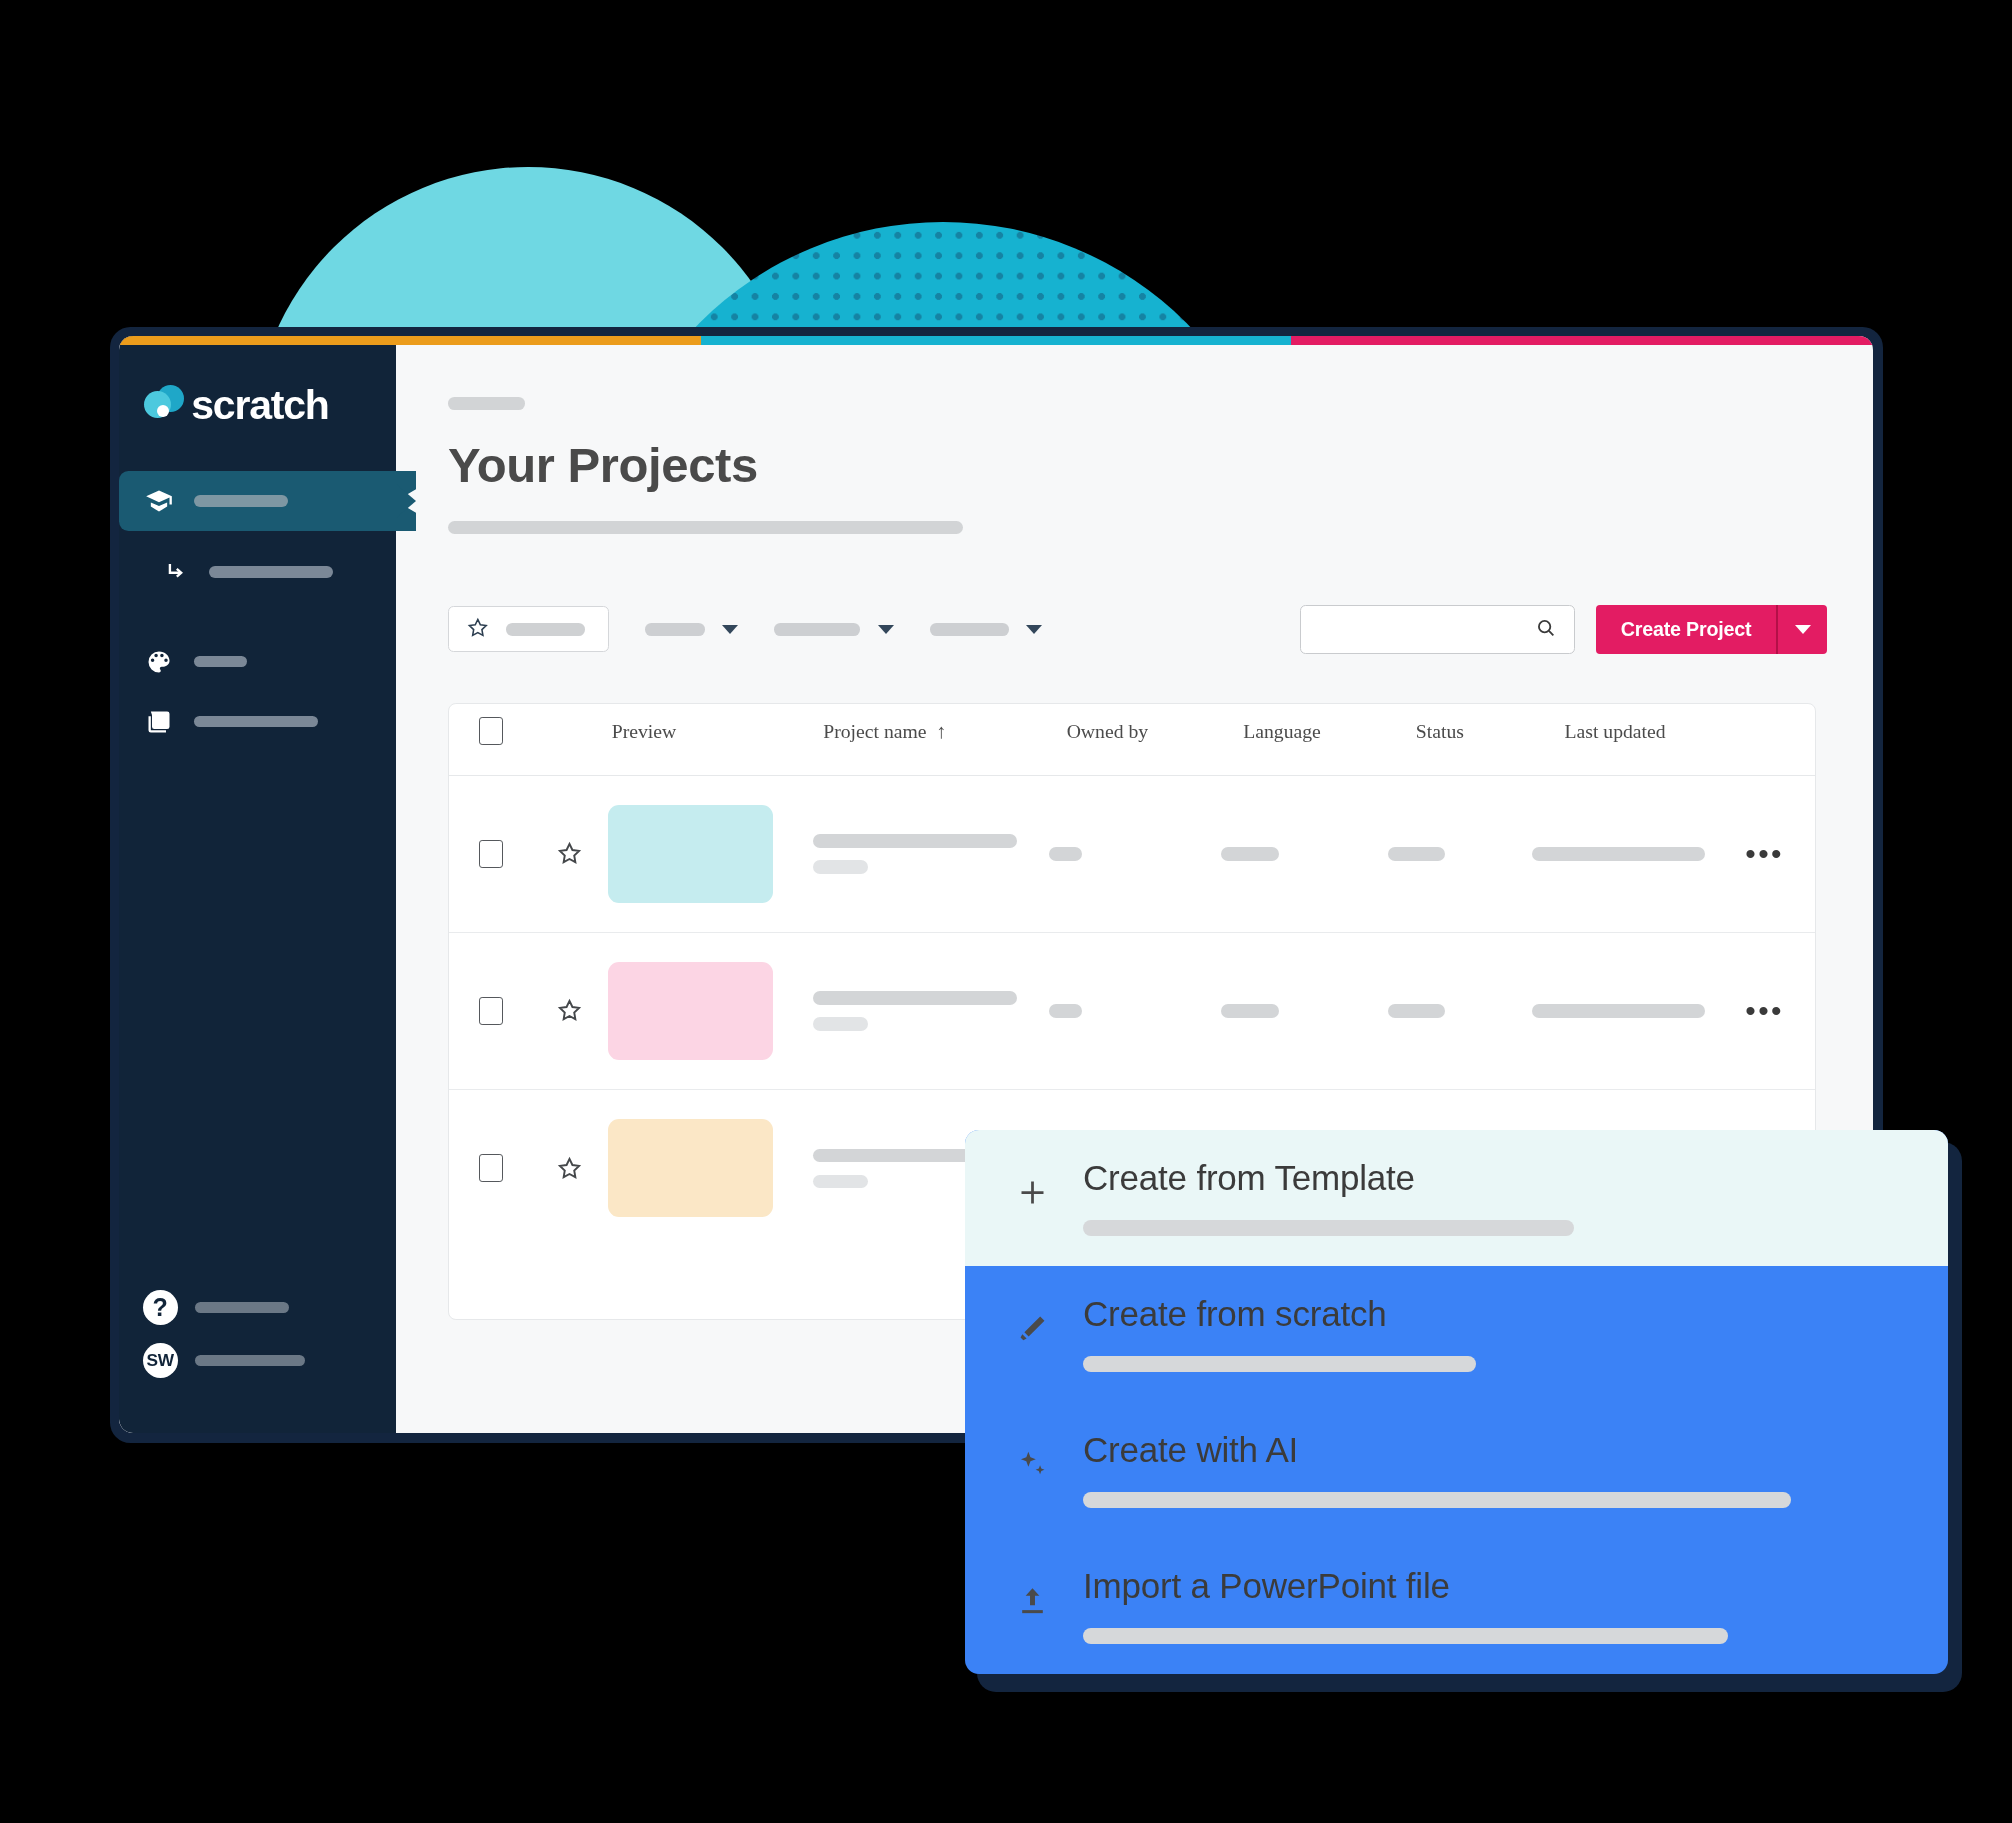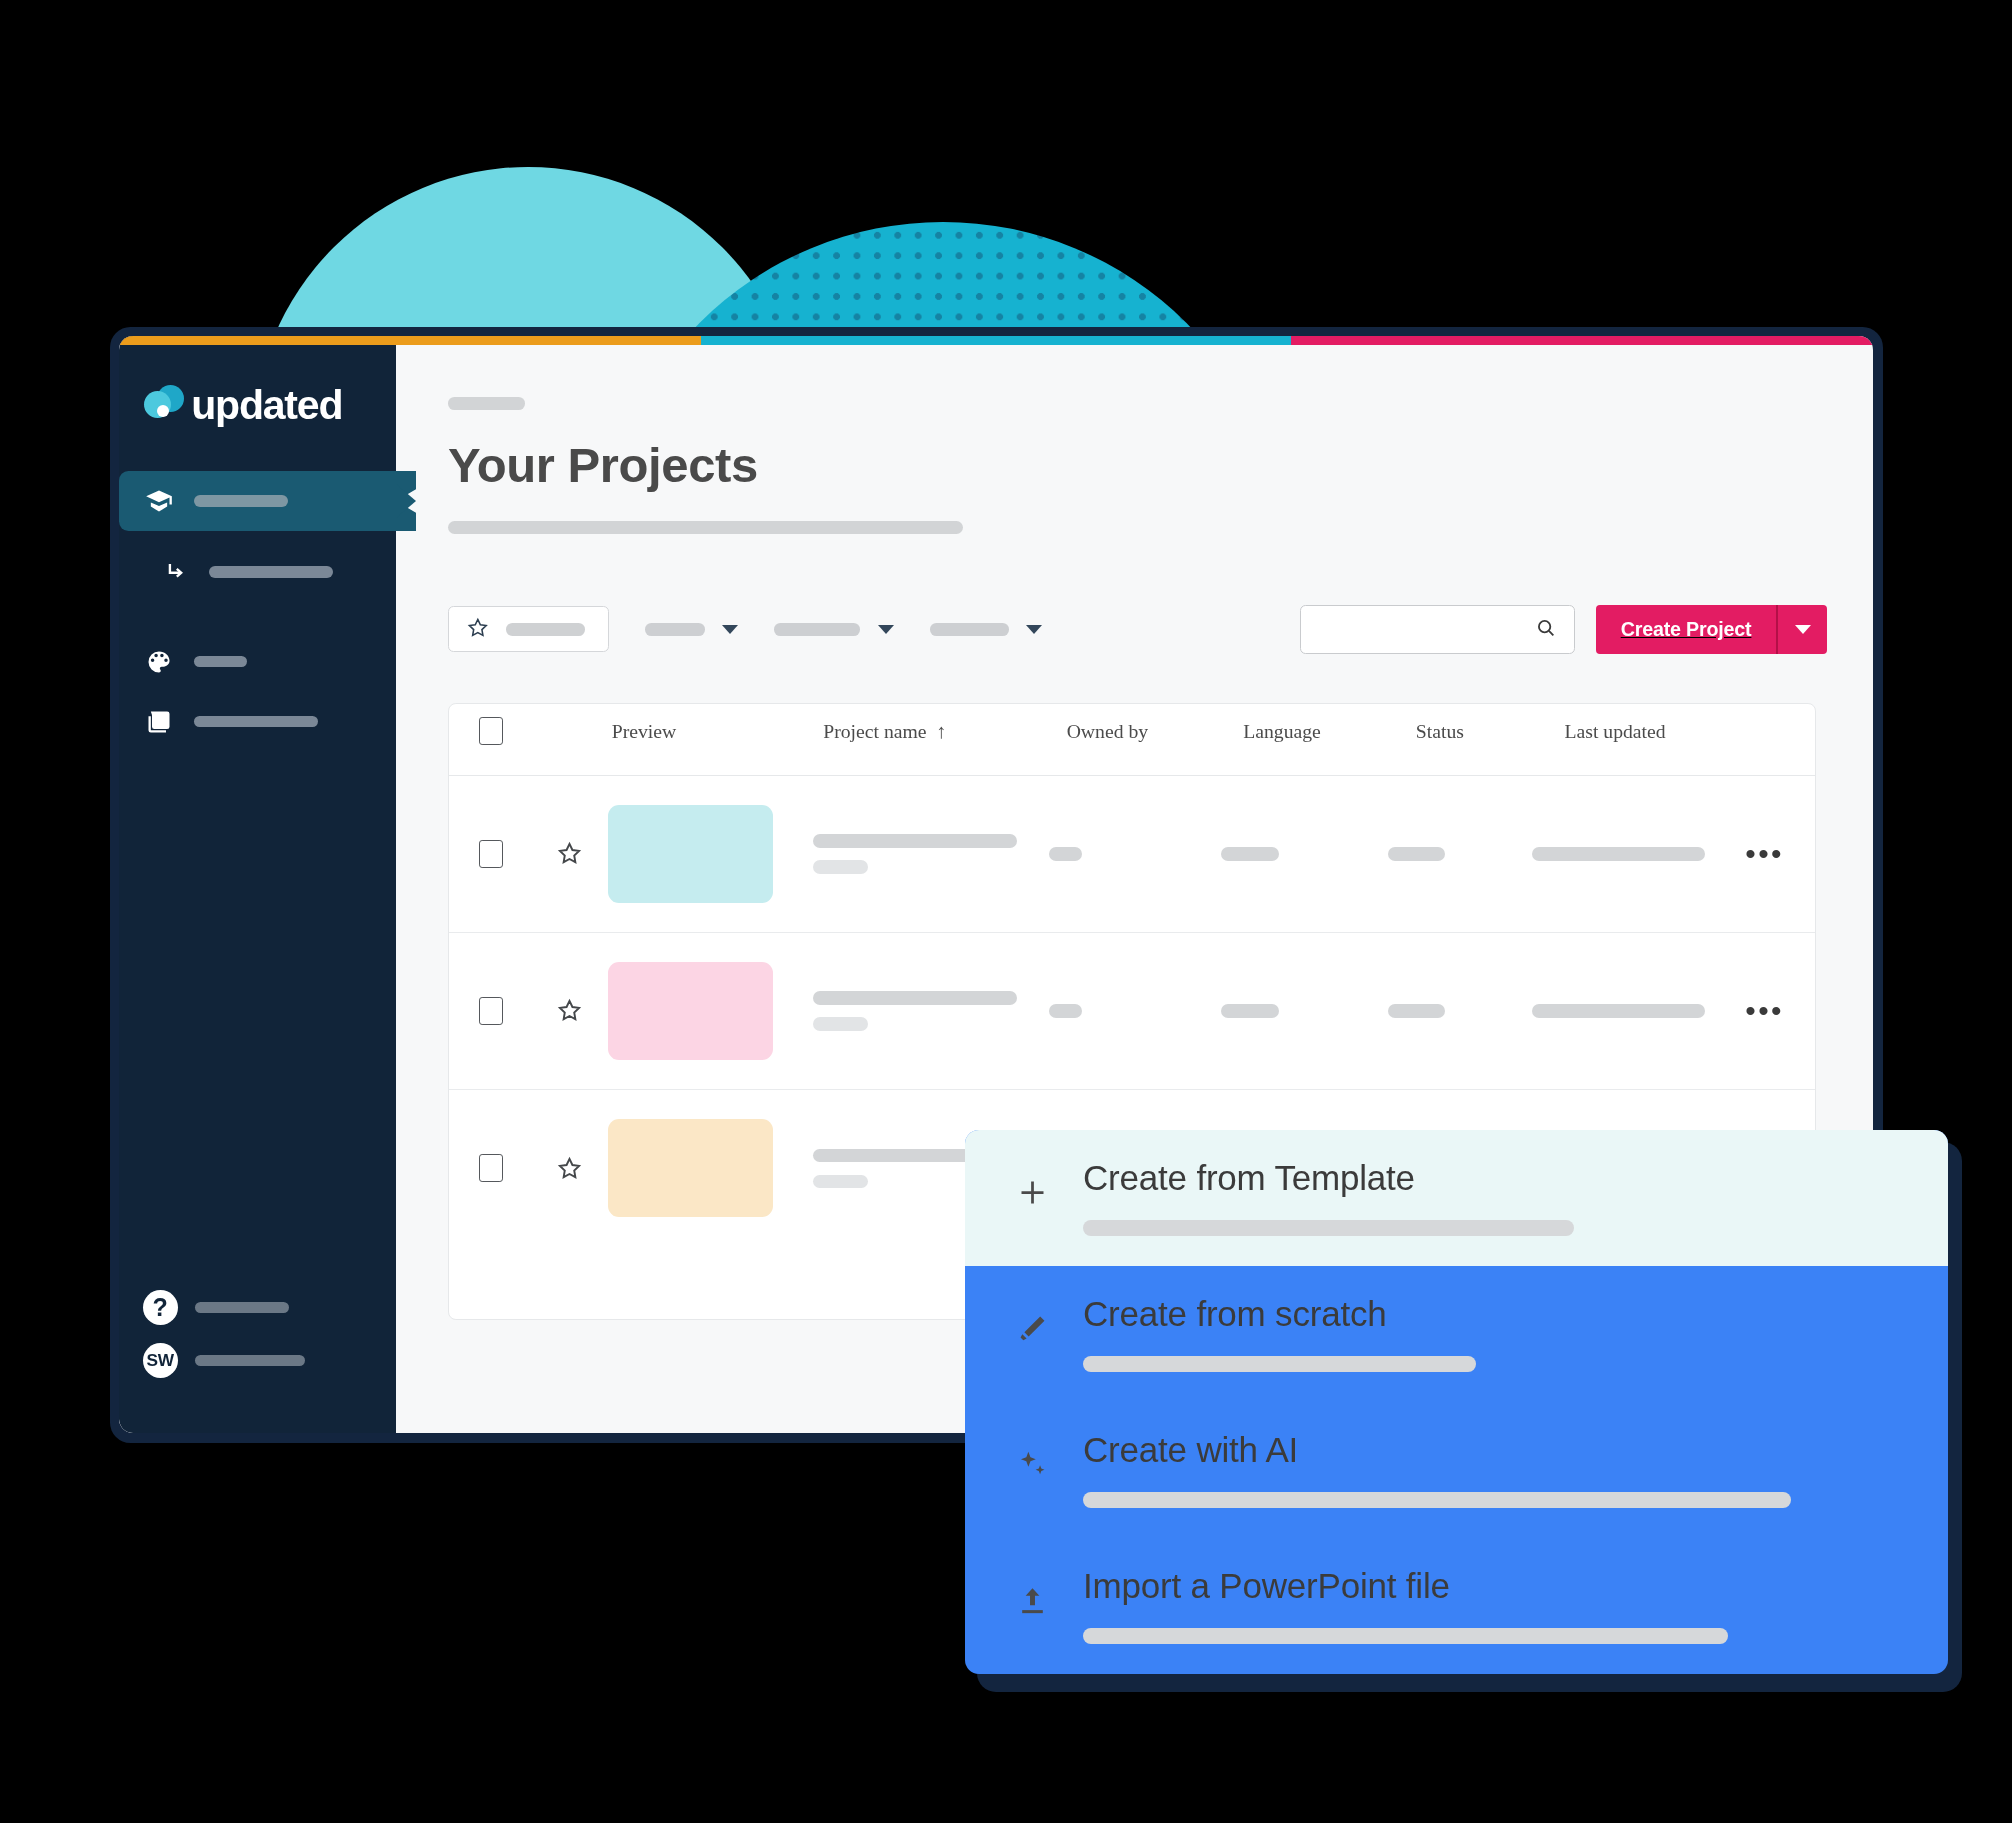--- a/index.html
+++ b/index.html
@@ -251,21 +251,20 @@
     justify-content: flex-end;
     padding-right: 17.3px;
   }
   .search-box svg { width: 22px; height: 22px; stroke: #3a3a3a; fill: none; stroke-width: 2; }
   .create-btn {
     display: flex; align-items: stretch;
     height: 49px;
     border-radius: 3.9px;
     overflow: hidden;
     background: #e31c63;
-    text-decoration: underline;
   }
   .create-label {
     display: flex; align-items: center;
     padding: 0 25px;
     color: #ffffff;
     font-size: 19.7px;
     font-weight: 700;
     letter-spacing: -0.2px;
   }
   .create-split {
@@ -400,21 +399,21 @@
       <div class="accent-pink"></div>
     </div>
 
     <aside class="sidebar">
       <div class="brand">
         <div class="brand-mark">
           <div class="c1"></div>
             <div class="c2"></div>
             <div class="c3"></div>
         </div>
-        <div class="brand-name">updated</div>
+        <div class="brand-name">scratch</div>
       </div>
 
       <nav class="nav">
 
         <div class="nav-item active">
           <span class="nav-icon">
             <svg viewBox="0 0 24 24">
                 <path d="M12 3 1 8l11 5 9-4.09V15h2V8L12 3zM5 13.18v3.64L12 21l7-4.18v-3.64l-7 3.18-7-3.18z"></path>
               </svg>
           </span>

